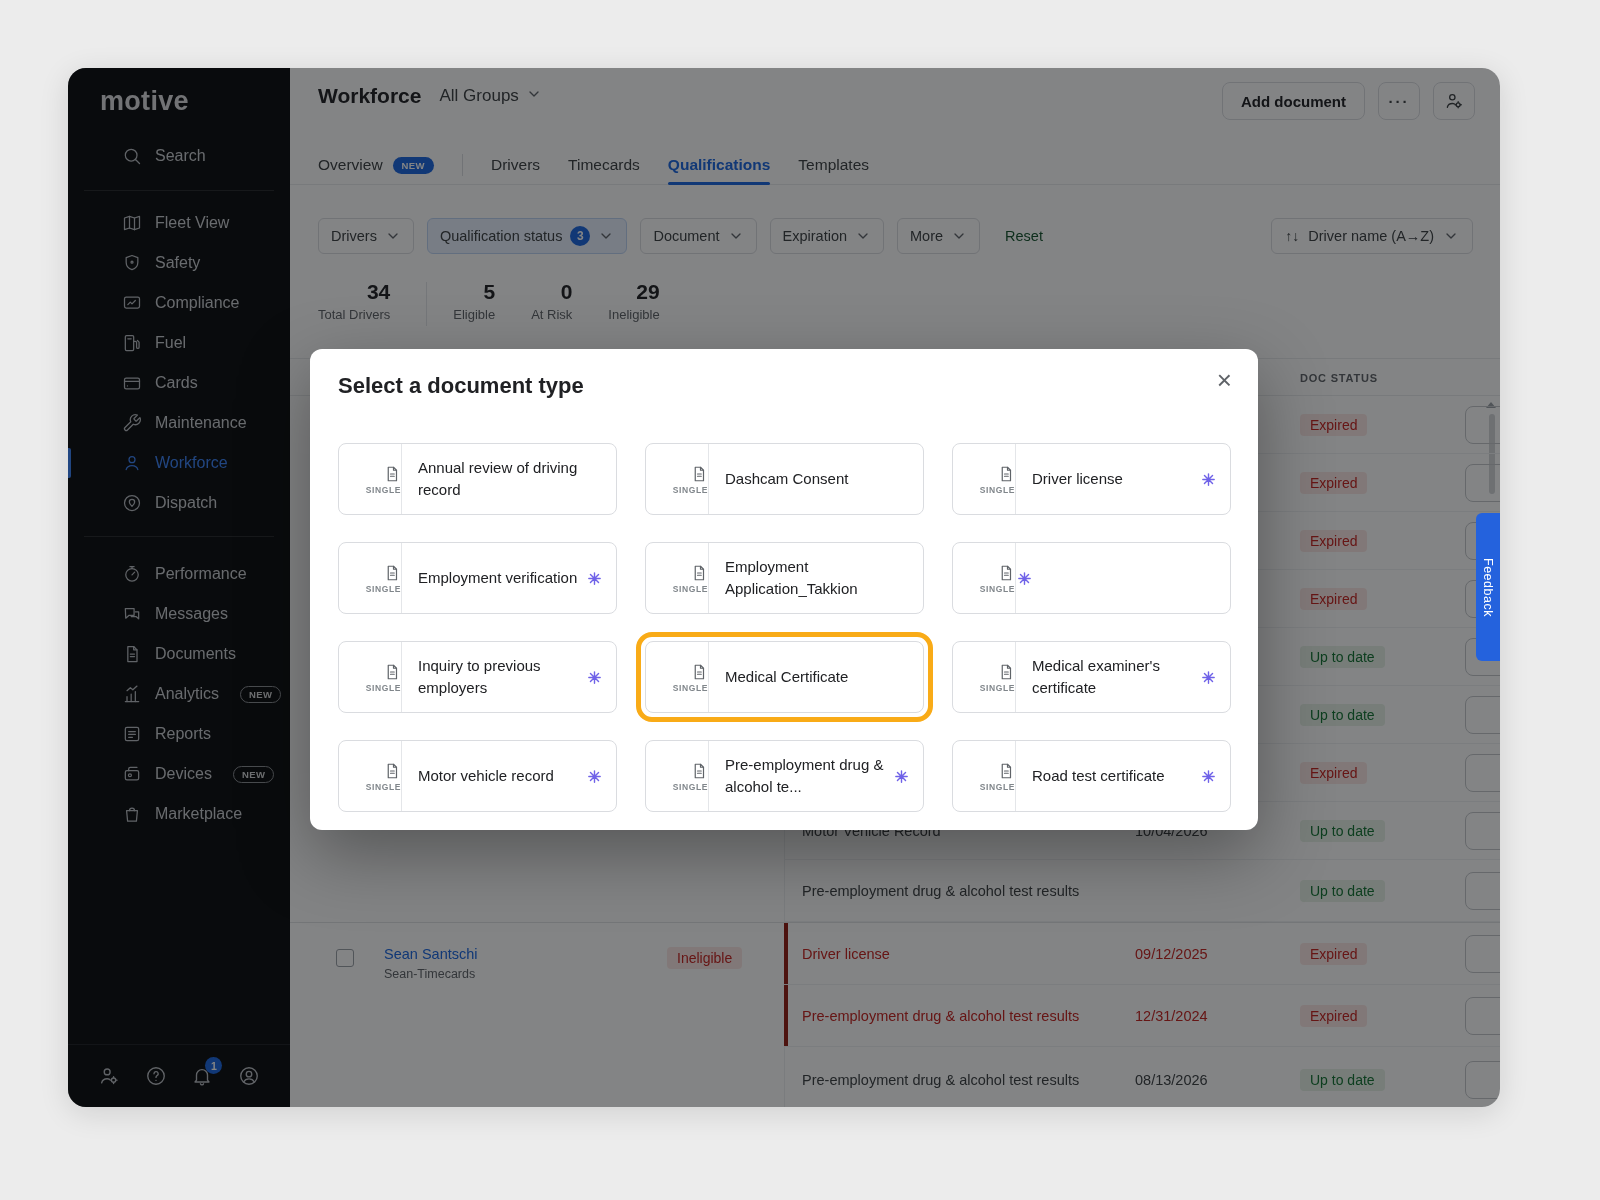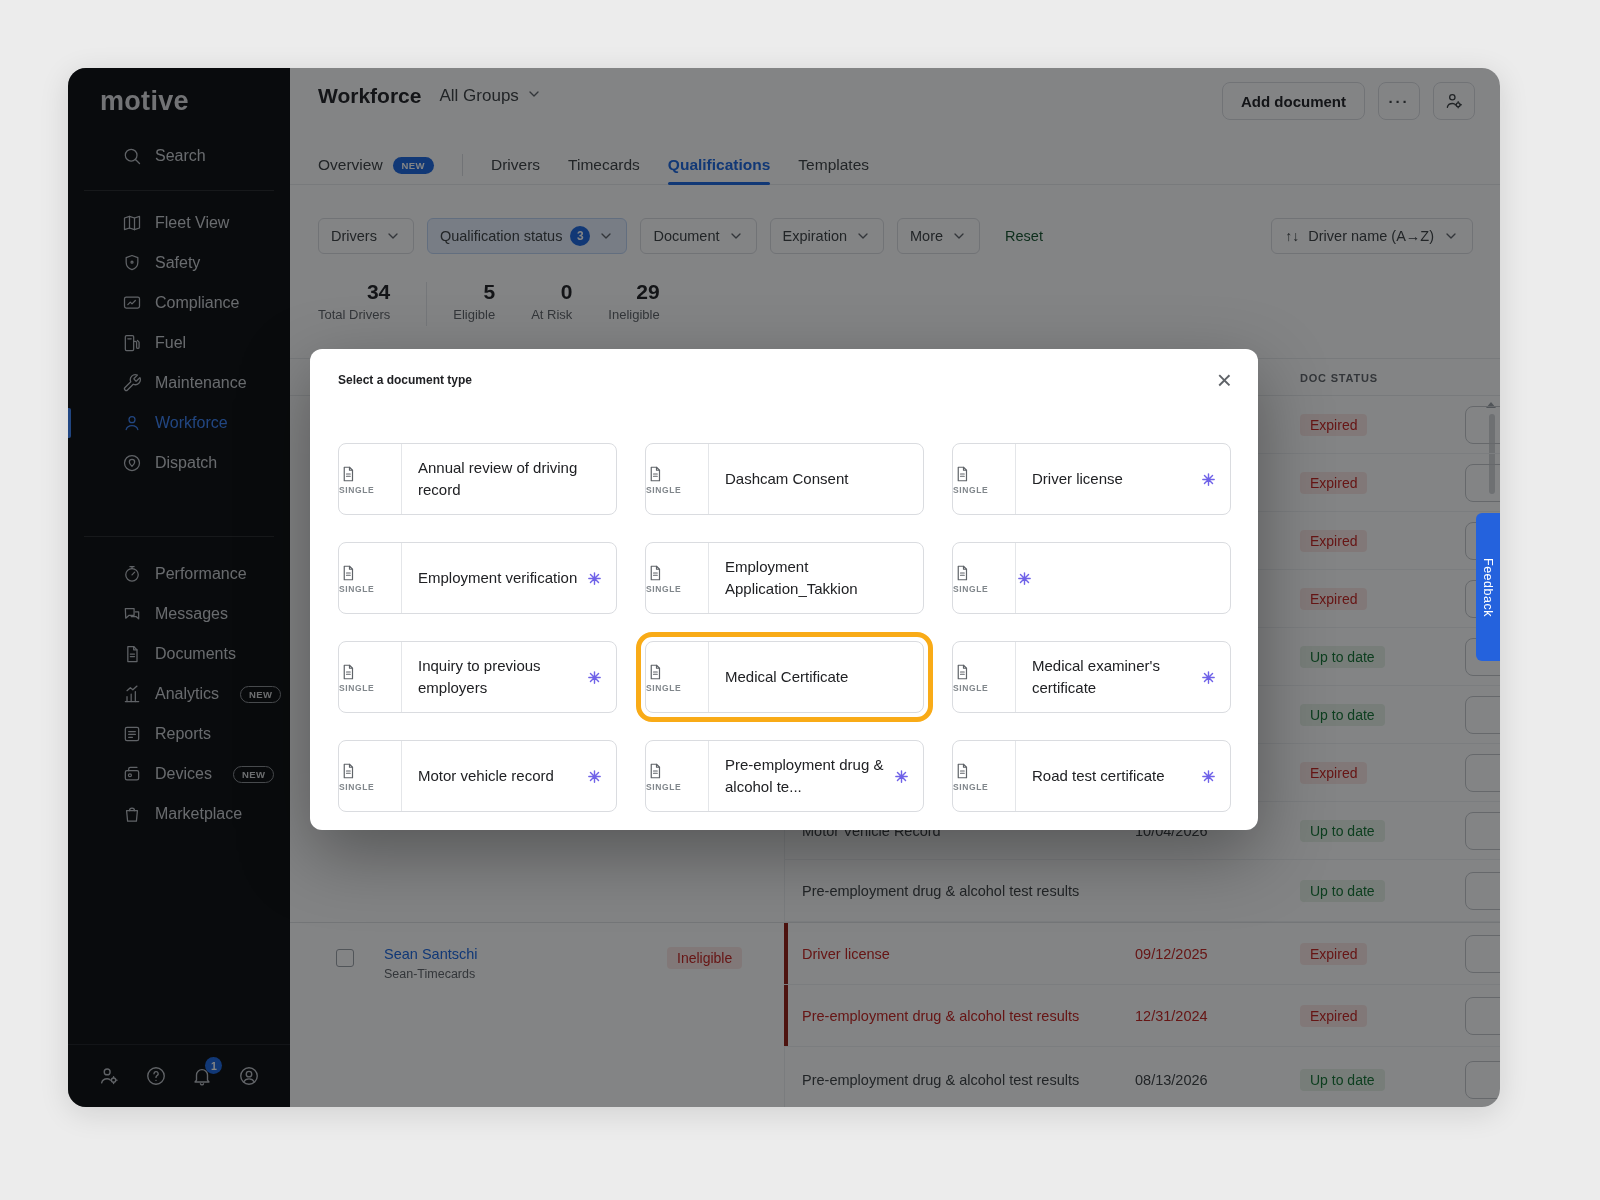--- a/index.html
+++ b/index.html
@@ -79,25 +79,25 @@
   .checkbox{position:absolute;left:46px;top:26px;width:16px;height:16px;border:1.5px solid #9aa0a6;border-radius:3px;background:#fff;cursor:pointer;}
   .driver-name{position:absolute;left:94px;top:23px;font-size:14.5px;font-weight:500;color:#1a66e0;cursor:pointer;}
   .driver-sub{position:absolute;left:94px;top:44px;font-size:12.5px;color:#5f6368;}
   .badge-inel{position:absolute;left:377px;top:24px;font-size:14px;padding:3px 10px;border-radius:4px;background:#fbe7e5;color:#c5221f;}
   .scroll-up{position:absolute;left:1196px;top:334px;width:0;height:0;border-left:5px solid transparent;border-right:5px solid transparent;border-bottom:6px solid #9aa0a6;}
   .scroll-thumb{position:absolute;left:1199px;top:346px;width:6px;height:80px;background:#d4d6d9;border-radius:3px;}
 
   
   .overlay{position:absolute;inset:0;background:rgba(8,9,11,.5);z-index:40;}
   .modal{position:absolute;left:242px;top:281px;width:948px;height:481px;background:#fff;border-radius:12px;box-shadow:0 24px 70px rgba(0,0,0,.35);z-index:60;}
-  .modal-title{position:absolute;left:28px;top:24px;font-size:12px;font-weight:700;color:#202124;}
+  .modal-title{position:absolute;left:28px;top:24px;font-size:22px;font-weight:700;color:#202124;}
   .modal-close{position:absolute;right:26px;top:18px;font-size:26px;color:#5f6368;cursor:pointer;line-height:1;font-weight:400;}
   .cards{position:absolute;left:28px;top:94px;display:grid;grid-template-columns:repeat(3,279px);grid-auto-rows:72px;column-gap:28px;row-gap:27px;}
   .card{position:relative;border:1px solid #dadce0;border-radius:8px;display:flex;background:#fff;cursor:pointer;}
-  .card-left{width:62px;flex:none;border-right:1px solid #e4e6e9;display:flex;flex-direction:column;align-items:flex-start;justify-content:center;}
+  .card-left{width:62px;flex:none;border-right:1px solid #e4e6e9;display:flex;flex-direction:column;align-items:flex-end;justify-content:center;}
   .card-left svg{width:18px;height:22px;stroke:#5f6368;fill:none;stroke-width:1.6;}
   .single{font-size:8.5px;color:#80868b;letter-spacing:.6px;font-weight:600;}
   .card-title{flex:1;display:flex;align-items:center;padding:0 8px 0 16px;font-size:15px;color:#202124;line-height:1.5;}
   .card-star{flex:none;align-self:center;margin-right:13px;width:17px;height:17px;}
   .card-star svg{width:17px;height:17px;stroke:#6f62e8;fill:none;stroke-width:2;}
   .card.highlight::after{content:'';position:absolute;left:-10px;top:-10px;right:-10px;bottom:-10px;border:5px solid #f9ab17;border-radius:16px;pointer-events:none;}
   .feedback{position:absolute;left:1408px;top:445px;width:24px;height:148px;background:#2462dd;border-radius:6px 0 0 6px;z-index:60;color:#fff;font-size:12.5px;letter-spacing:.5px;display:flex;align-items:center;justify-content:center;writing-mode:vertical-rl;cursor:pointer;}
 </style>
 </head>
 <body>
@@ -233,20 +233,26 @@
             <svg>
               <use href="#i-monitor"></use>
             </svg>
             <span>Compliance</span>
           </div>
         <div class="side-item">
             <svg>
               <use href="#i-fuel"></use>
             </svg>
             <span>Fuel</span>
+          </div>
+        <div class="side-item">
+            <svg>
+              <use href="#i-card"></use>
+            </svg>
+            <span>Cards</span>
           </div>
         <div class="side-item">
             <svg>
               <use href="#i-wrench"></use>
             </svg>
             <span>Maintenance</span>
           </div>
         <div class="side-item active">
             <svg>
               <use href="#i-person"></use>

